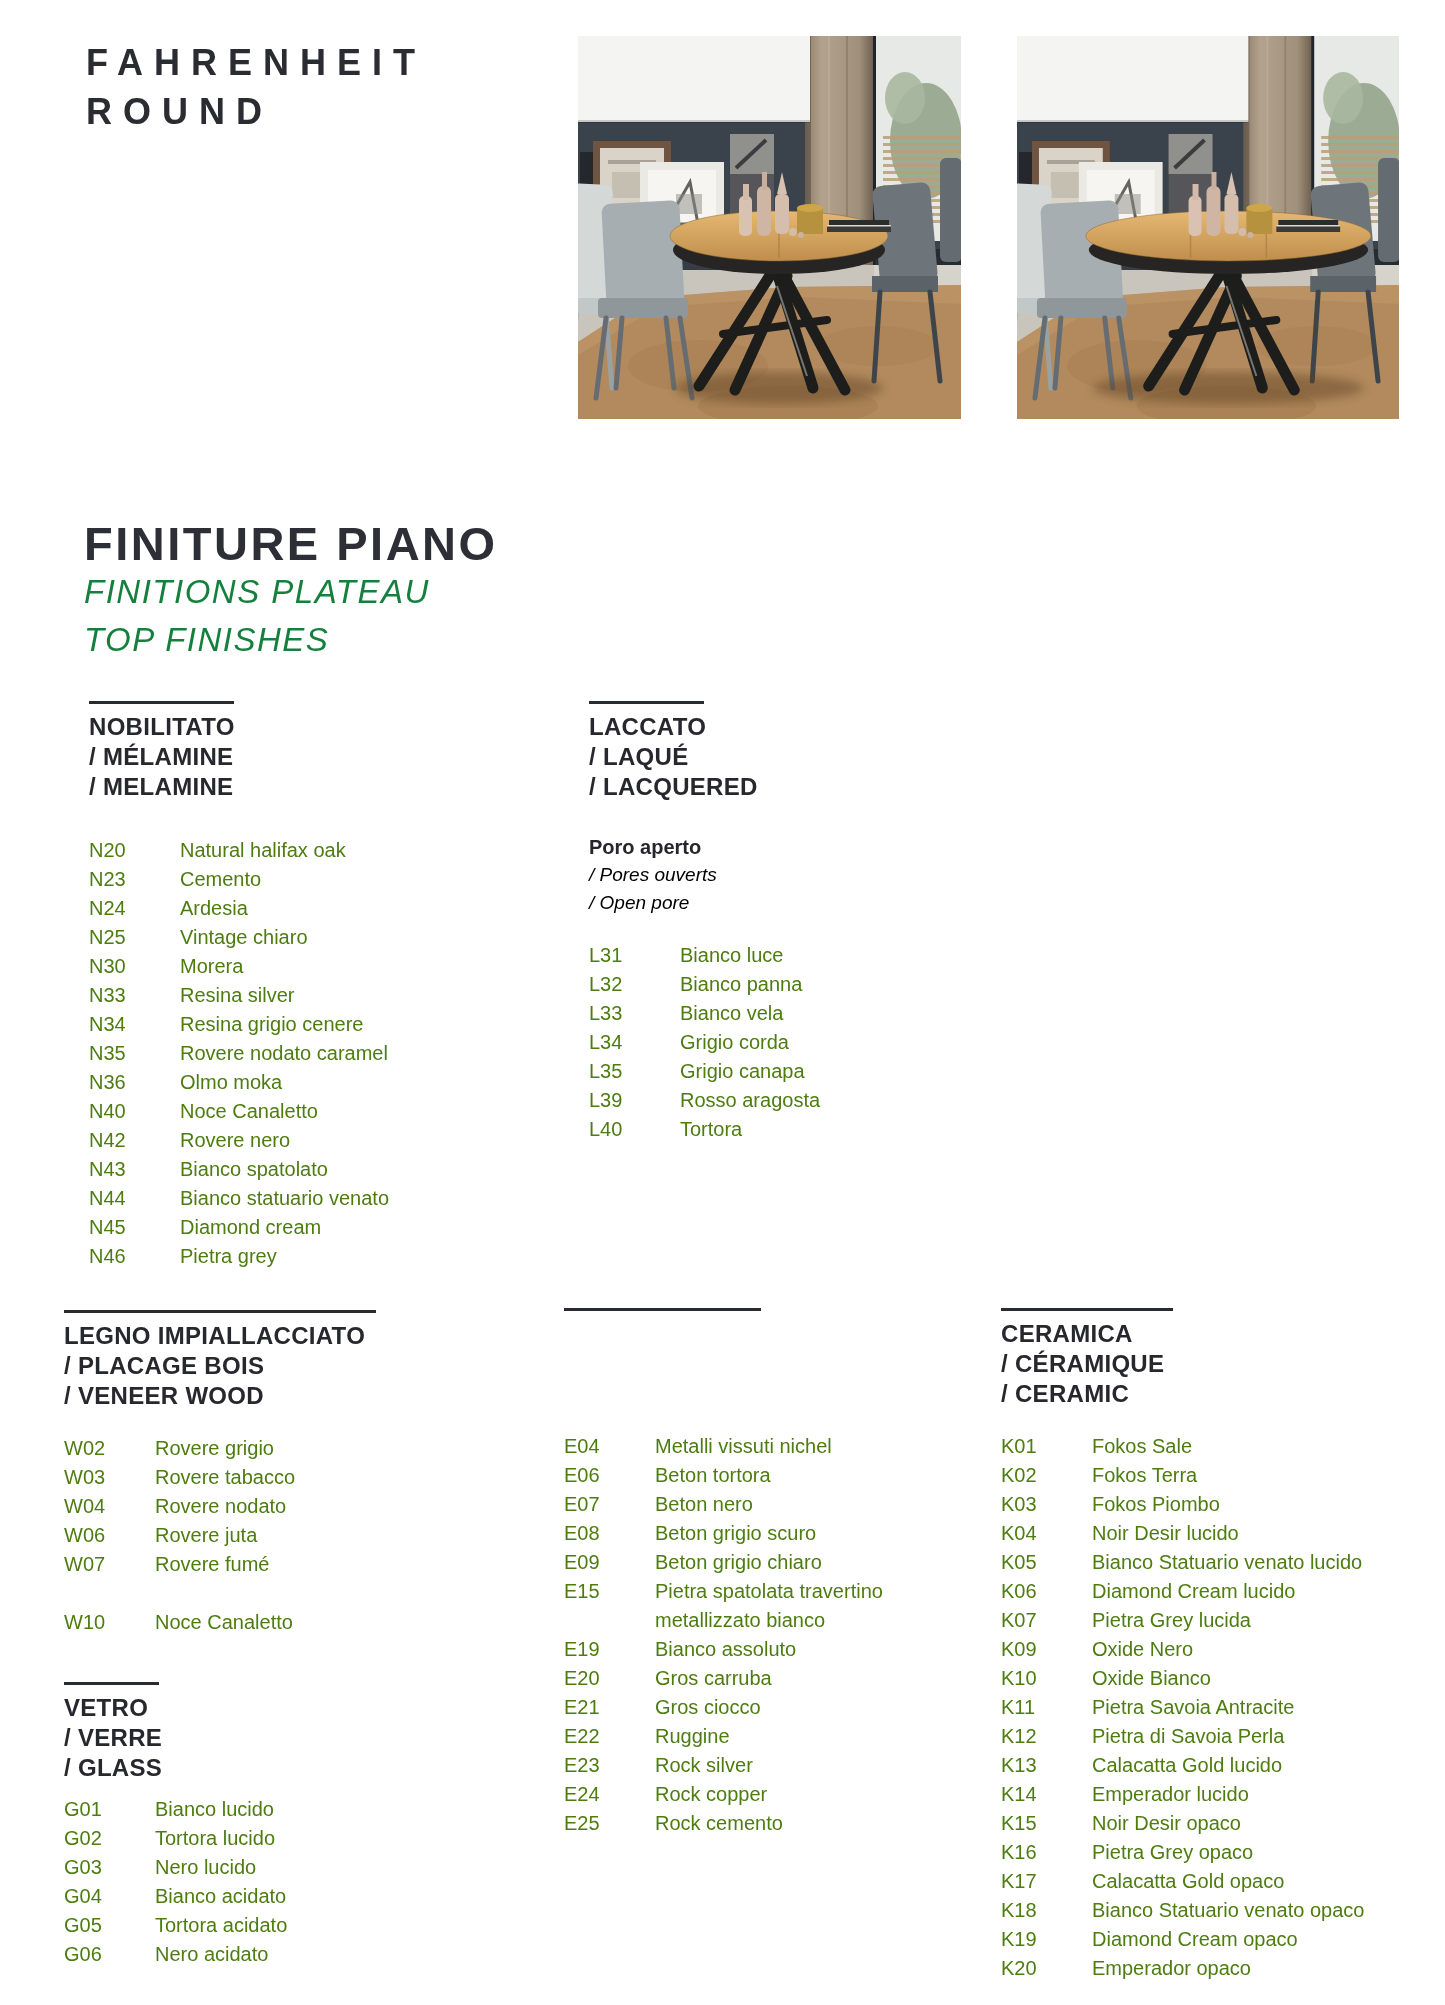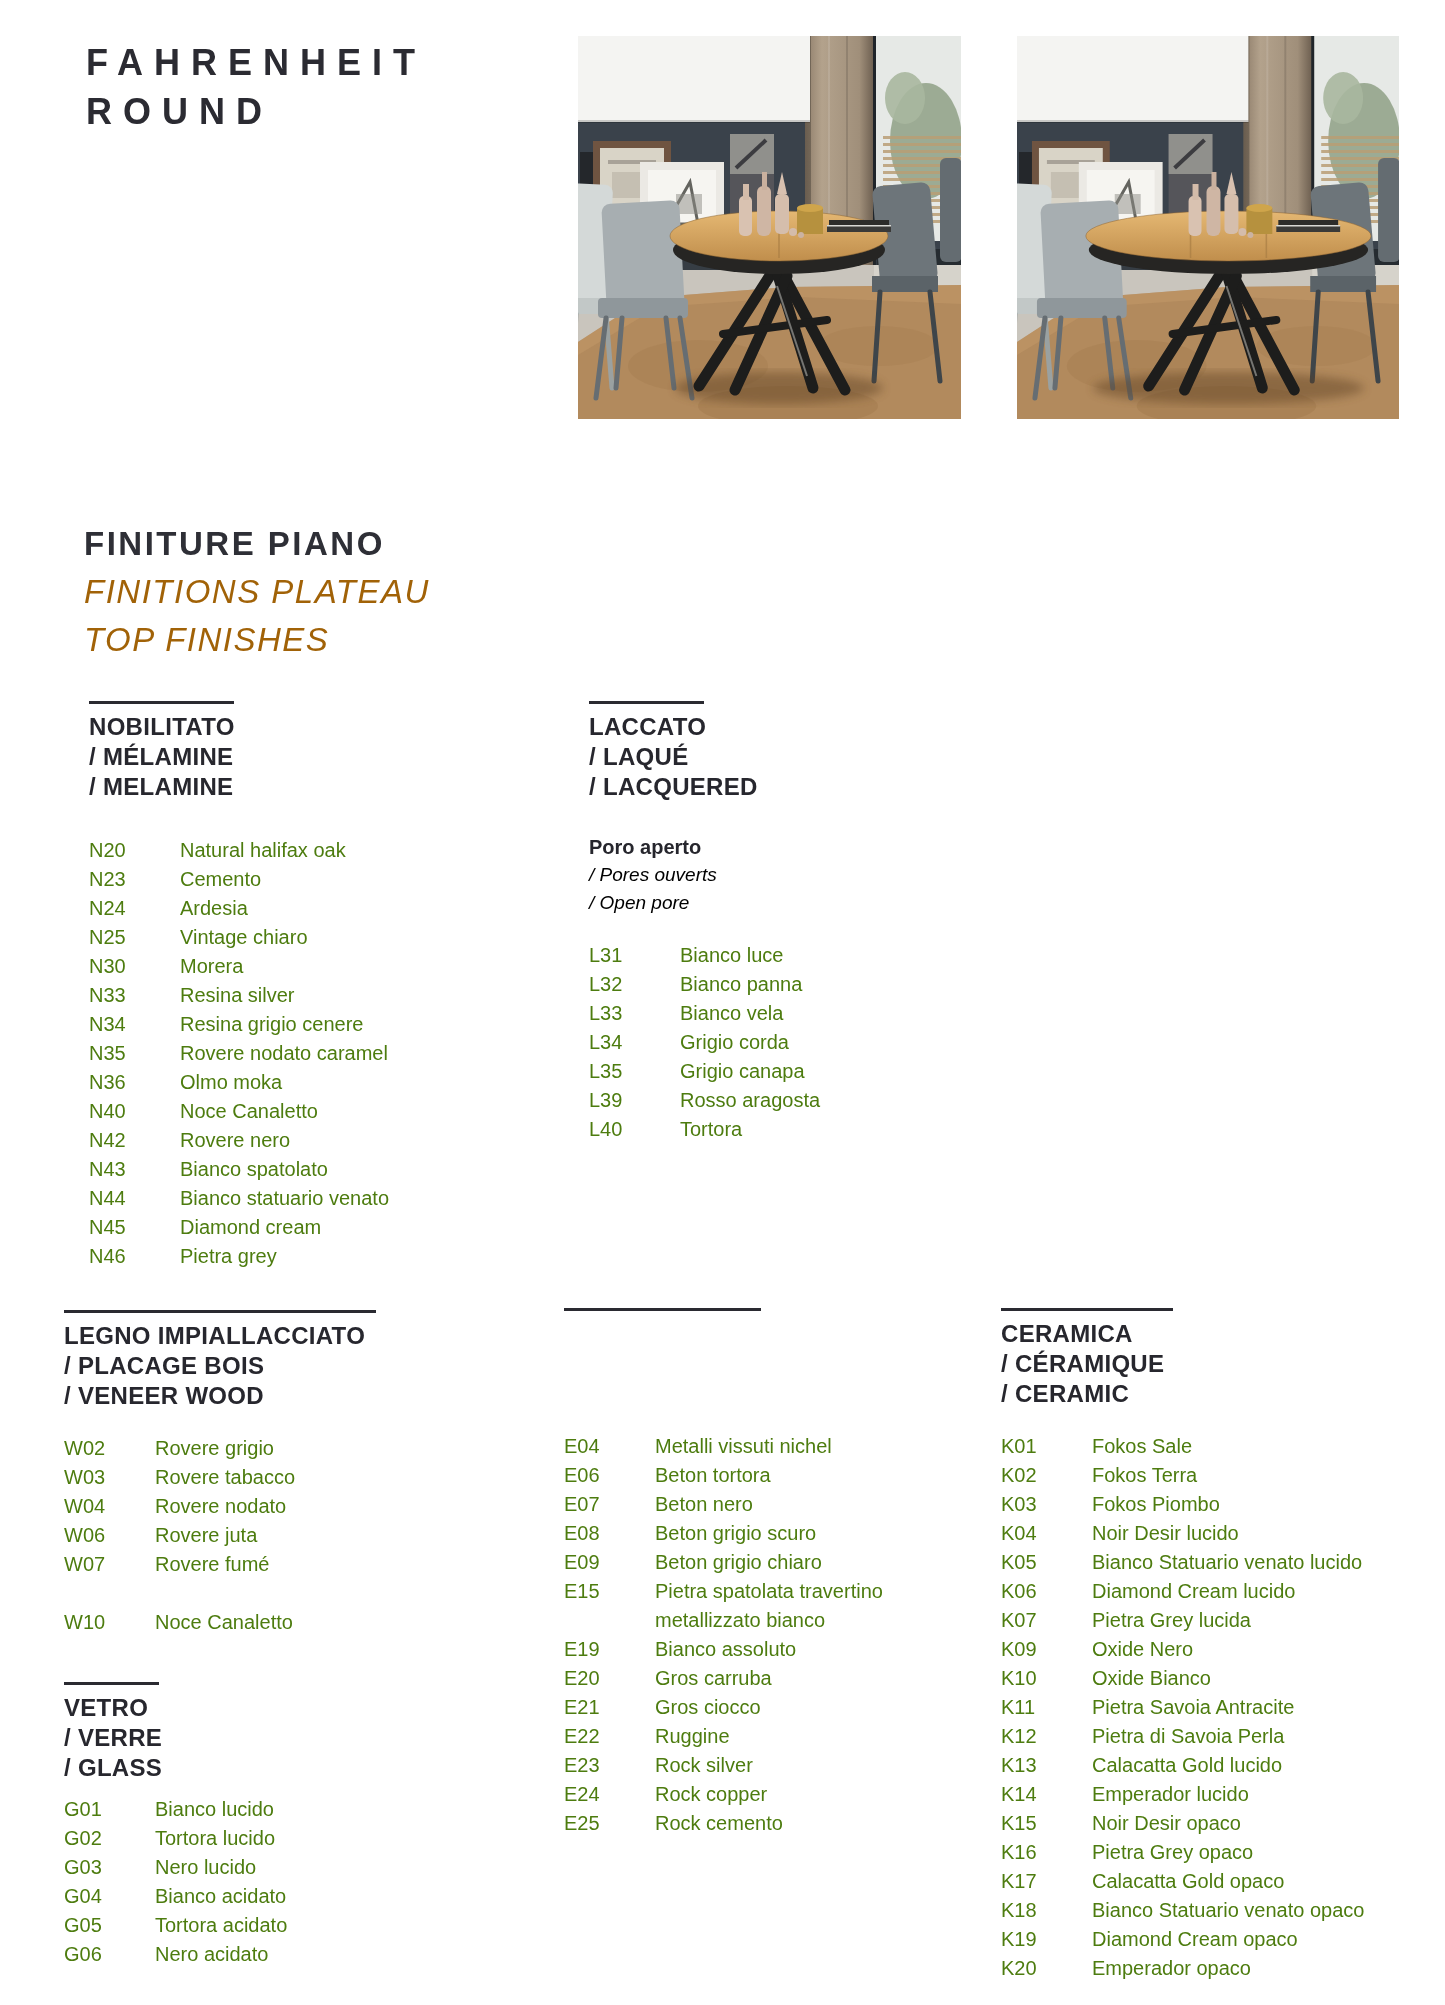--- a/index.html
+++ b/index.html
@@ -8,22 +8,22 @@
 
   .title { position:absolute; left:80px; top:38px; font-weight:bold; font-size:36px;
            letter-spacing:11px; line-height:49px; color:#2b2b32; }
 
   .photo { position:absolute; top:36px; width:383px; height:383px; overflow:hidden; background:#e0dfdc; }
   .photo--closed { left:572px; }
   .photo--extended { left:1011px; width:382px; }
   .photo svg { display:block; }
 
   .heading { position:absolute; left:78px; top:520px; color:#2e2f36; }
-  .heading .h-main { font-size:33px; font-weight:bold; letter-spacing:2.5px; line-height:48px; }
-  .heading .h-sub  { font-size:33px; font-style:italic; letter-spacing:1.5px; line-height:48px; color:#a16207; }
+  .heading .h-main { font-size:47px; font-weight:bold; letter-spacing:2.5px; line-height:48px; }
+  .heading .h-sub  { font-size:33px; font-style:italic; letter-spacing:1.5px; line-height:48px; color:#15803d; }
 
   .section { position:absolute; }
   .rule { height:3px; background:#2a2a31; margin-bottom:8px; }
   .sec-titles { font-size:24px; font-weight:bold; line-height:30px; letter-spacing:0.3px; color:#27272e; }
 
   .section--nobilitato { left:83px;  top:701px; }  .section--nobilitato .rule { width:145px; }
   .section--laccato    { left:583px; top:701px; }  .section--laccato .rule    { width:115px; }
   .section--legno      { left:58px;  top:1310px; } .section--legno .rule      { width:312px; }
   .section--effetto    { left:558px; top:1308px; } .section--effetto .rule    { width:197px; }
   .section--ceramica   { left:995px; top:1308px; } .section--ceramica .rule   { width:172px; }

